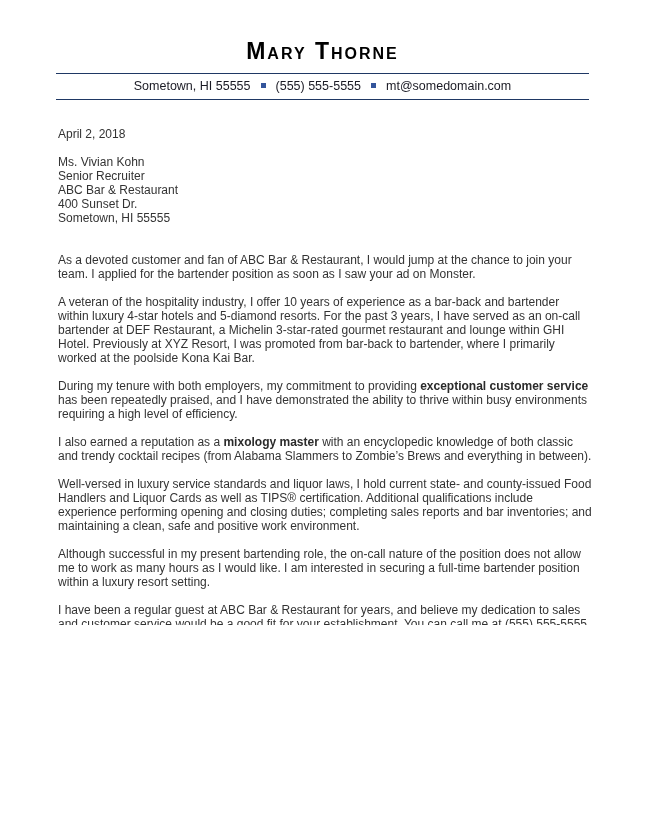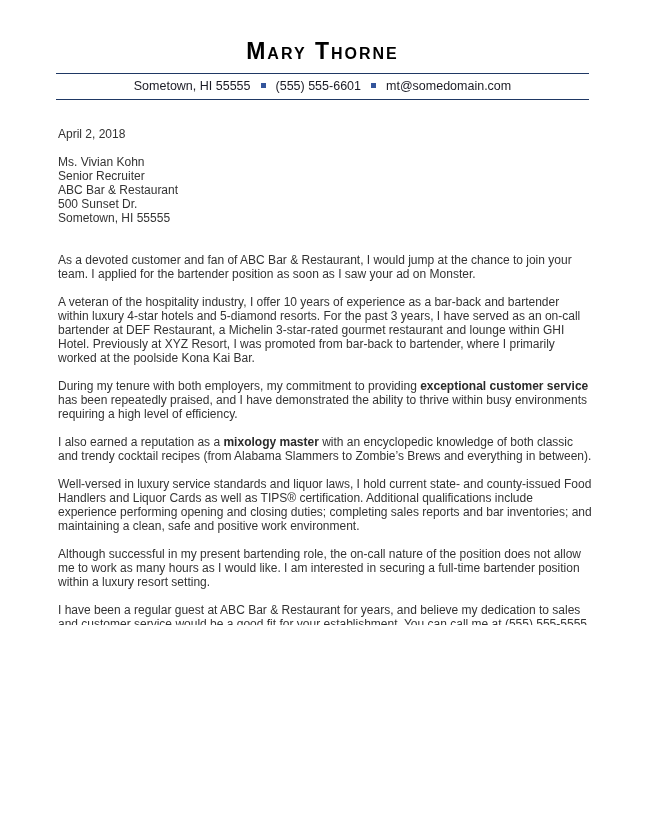--- a/index.html
+++ b/index.html
@@ -62,34 +62,34 @@
 </head>
 <body>
 
 <div class="page">
 
   <header class="letter-header">
     <h1 class="name">Mary Thorne</h1>
     <div class="contact-bar">
       <span>Sometown, HI 55555</span>
       <span class="sq"></span>
-      <span>(555) 555-6601</span>
+      <span>(555) 555-5555</span>
       <span class="sq"></span>
       <span>mt@somedomain.com</span>
     </div>
   </header>
 
   <main class="letter-body">
     <p class="date">April 2, 2018</p>
 
     <div class="recipient" id="recipient">
         <div>Ms. Vivian Kohn</div>
         <div>Senior Recruiter</div>
         <div>ABC Bar &amp; Restaurant</div>
-        <div>500 Sunset Dr.</div>
+        <div>400 Sunset Dr.</div>
         <div>Sometown, HI 55555</div>
       </div>
 
 
     <div id="paragraphs">
         <p><span>As a devoted customer and fan of ABC Bar &amp; Restaurant, I would jump at the chance to join your team. I applied for the bartender position as soon as I saw your ad on Monster.</span></p>
         <p><span>A veteran of the hospitality industry, I offer 10 years of experience as a bar-back and bartender within luxury 4-star hotels and 5-diamond resorts. For the past 3 years, I have served as an on-call bartender at DEF Restaurant, a Michelin 3-star-rated gourmet restaurant and lounge within GHI Hotel. Previously at XYZ Resort, I was promoted from bar-back to bartender, where I primarily worked at the poolside Kona Kai Bar.</span></p>
         <p><span>During my tenure with both employers, my commitment to providing </span><strong>exceptional customer service</strong><span> has been repeatedly praised, and I have demonstrated the ability to thrive within busy environments requiring a high level of efficiency.</span></p>
         <p><span>I also earned a reputation as a </span><strong>mixology master</strong><span> with an encyclopedic knowledge of both classic and trendy cocktail recipes (from Alabama Slammers to Zombie’s Brews and everything in between).</span></p>
         <p><span>Well-versed in luxury service standards and liquor laws, I hold current state- and county-issued Food Handlers and Liquor Cards as well as TIPS® certification. Additional qualifications include experience performing opening and closing duties; completing sales reports and bar inventories; and maintaining a clean, safe and positive work environment.</span></p>

